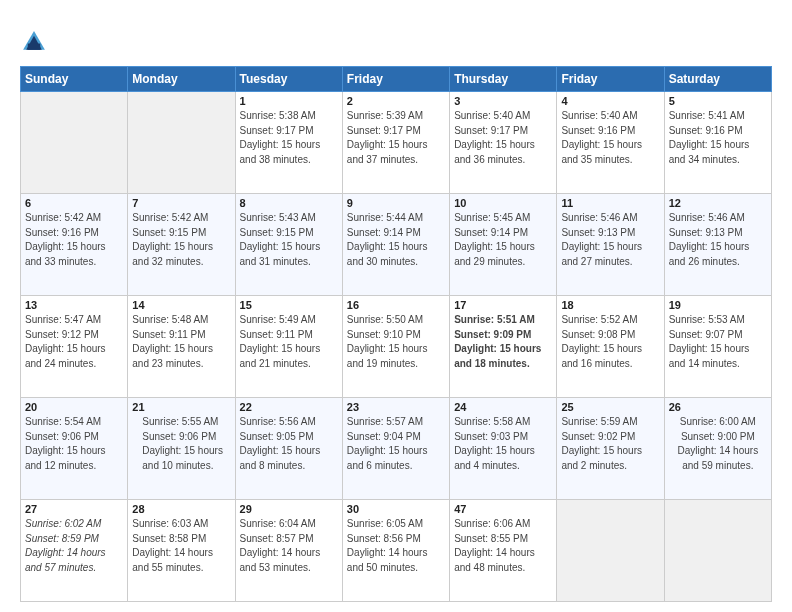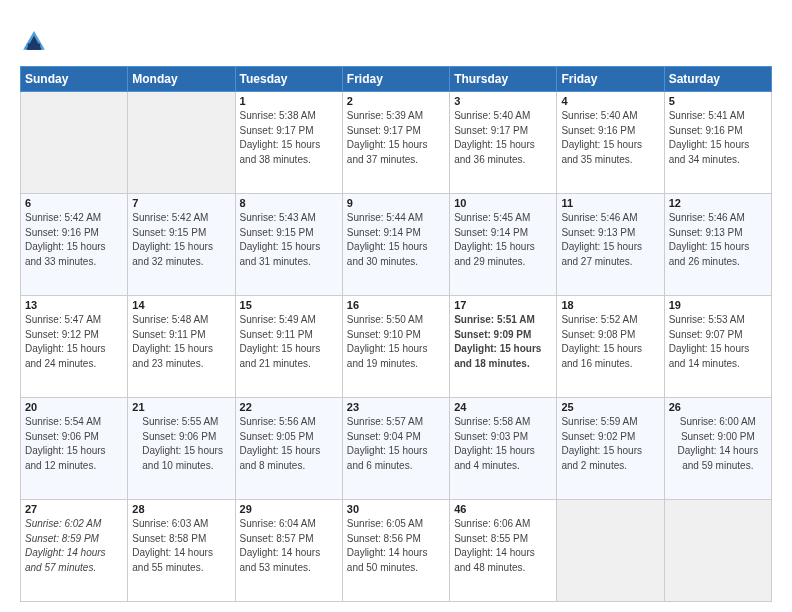--- a/index.html
+++ b/index.html
@@ -355,21 +355,21 @@
 and 53 minutes.</div>
           </td>
           <td>
             <span class="day-num">30</span>
             <div class="day-info" style="white-space: pre-line;">Sunrise: 6:05 AM
 Sunset: 8:56 PM
 Daylight: 14 hours
 and 50 minutes.</div>
           </td>
           <td>
-            <span class="day-num">46</span>
+            <span class="day-num">47</span>
             <div class="day-info" style="white-space: pre-line;">Sunrise: 6:06 AM
 Sunset: 8:55 PM
 Daylight: 14 hours
 and 48 minutes.</div>
           </td>
           <td class="empty"></td>
           <td class="empty"></td>
         </tr>
       </tbody>
   </table>

